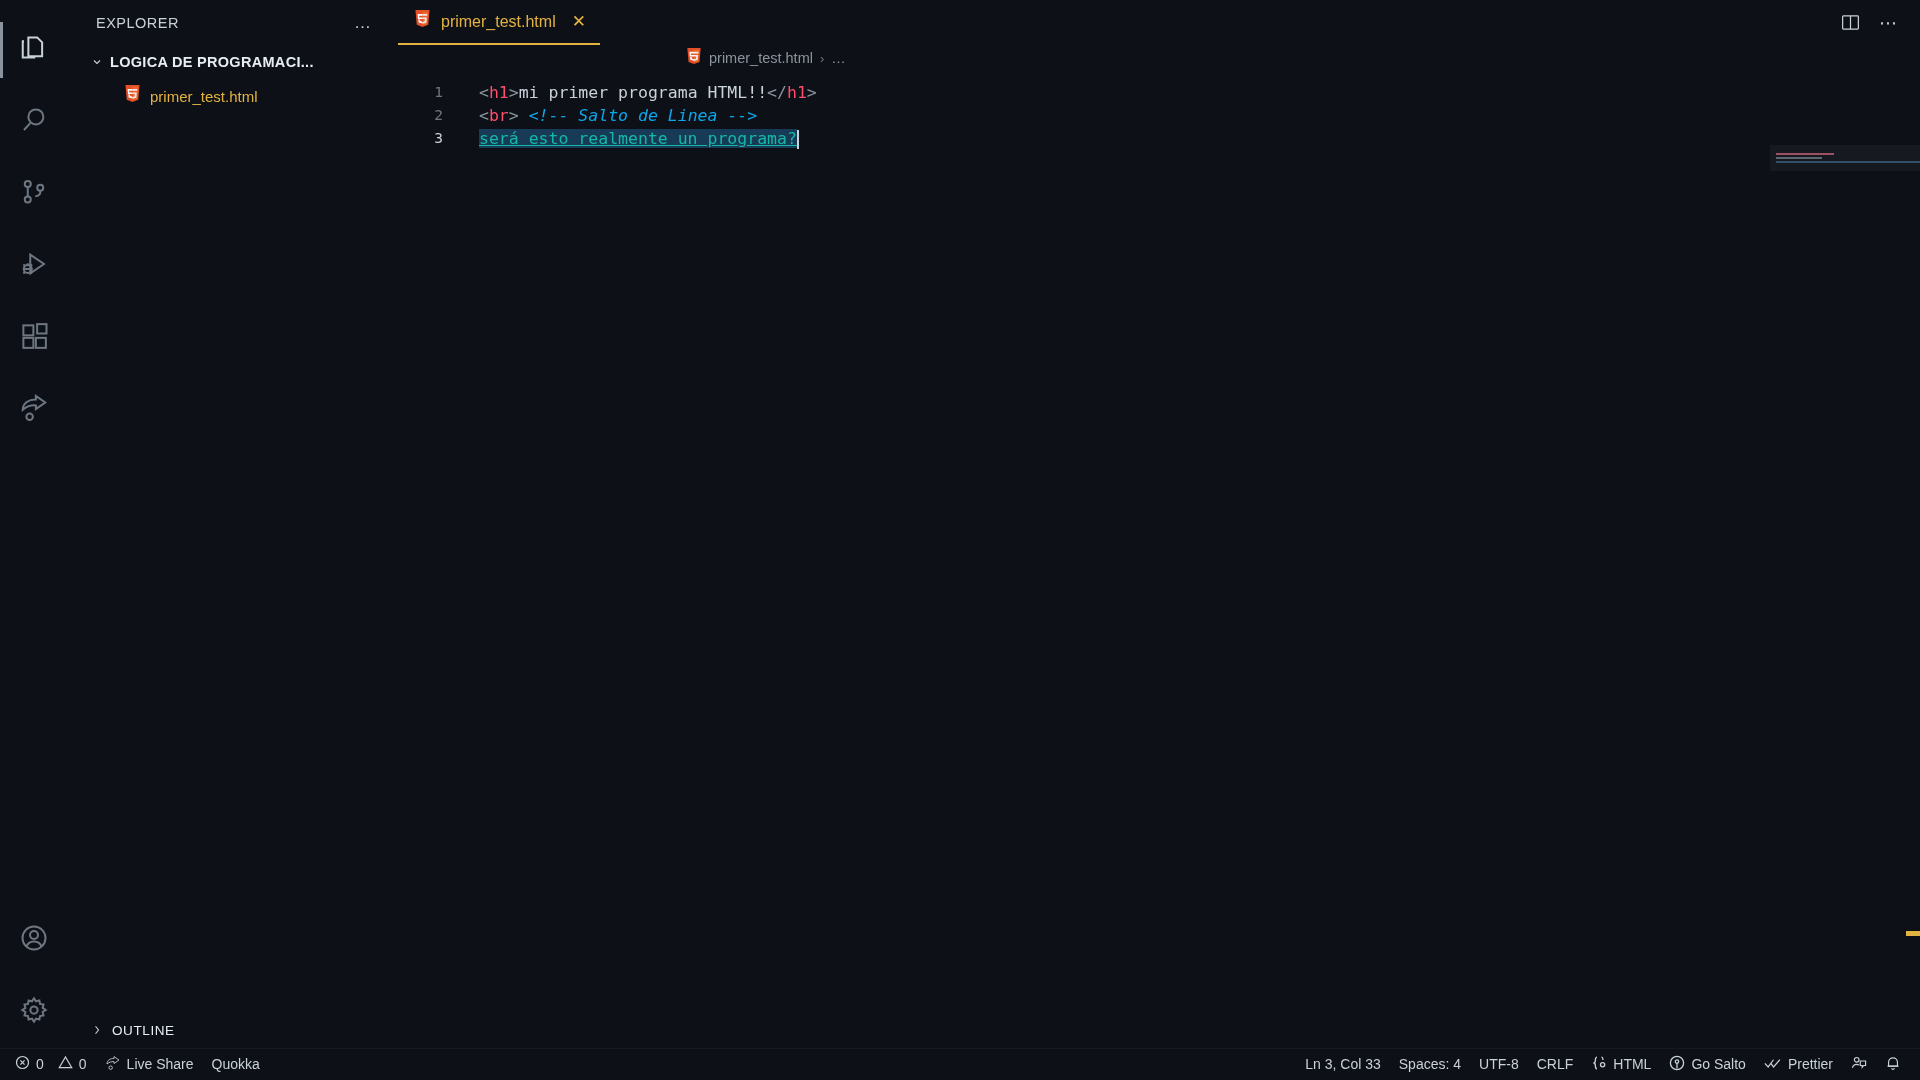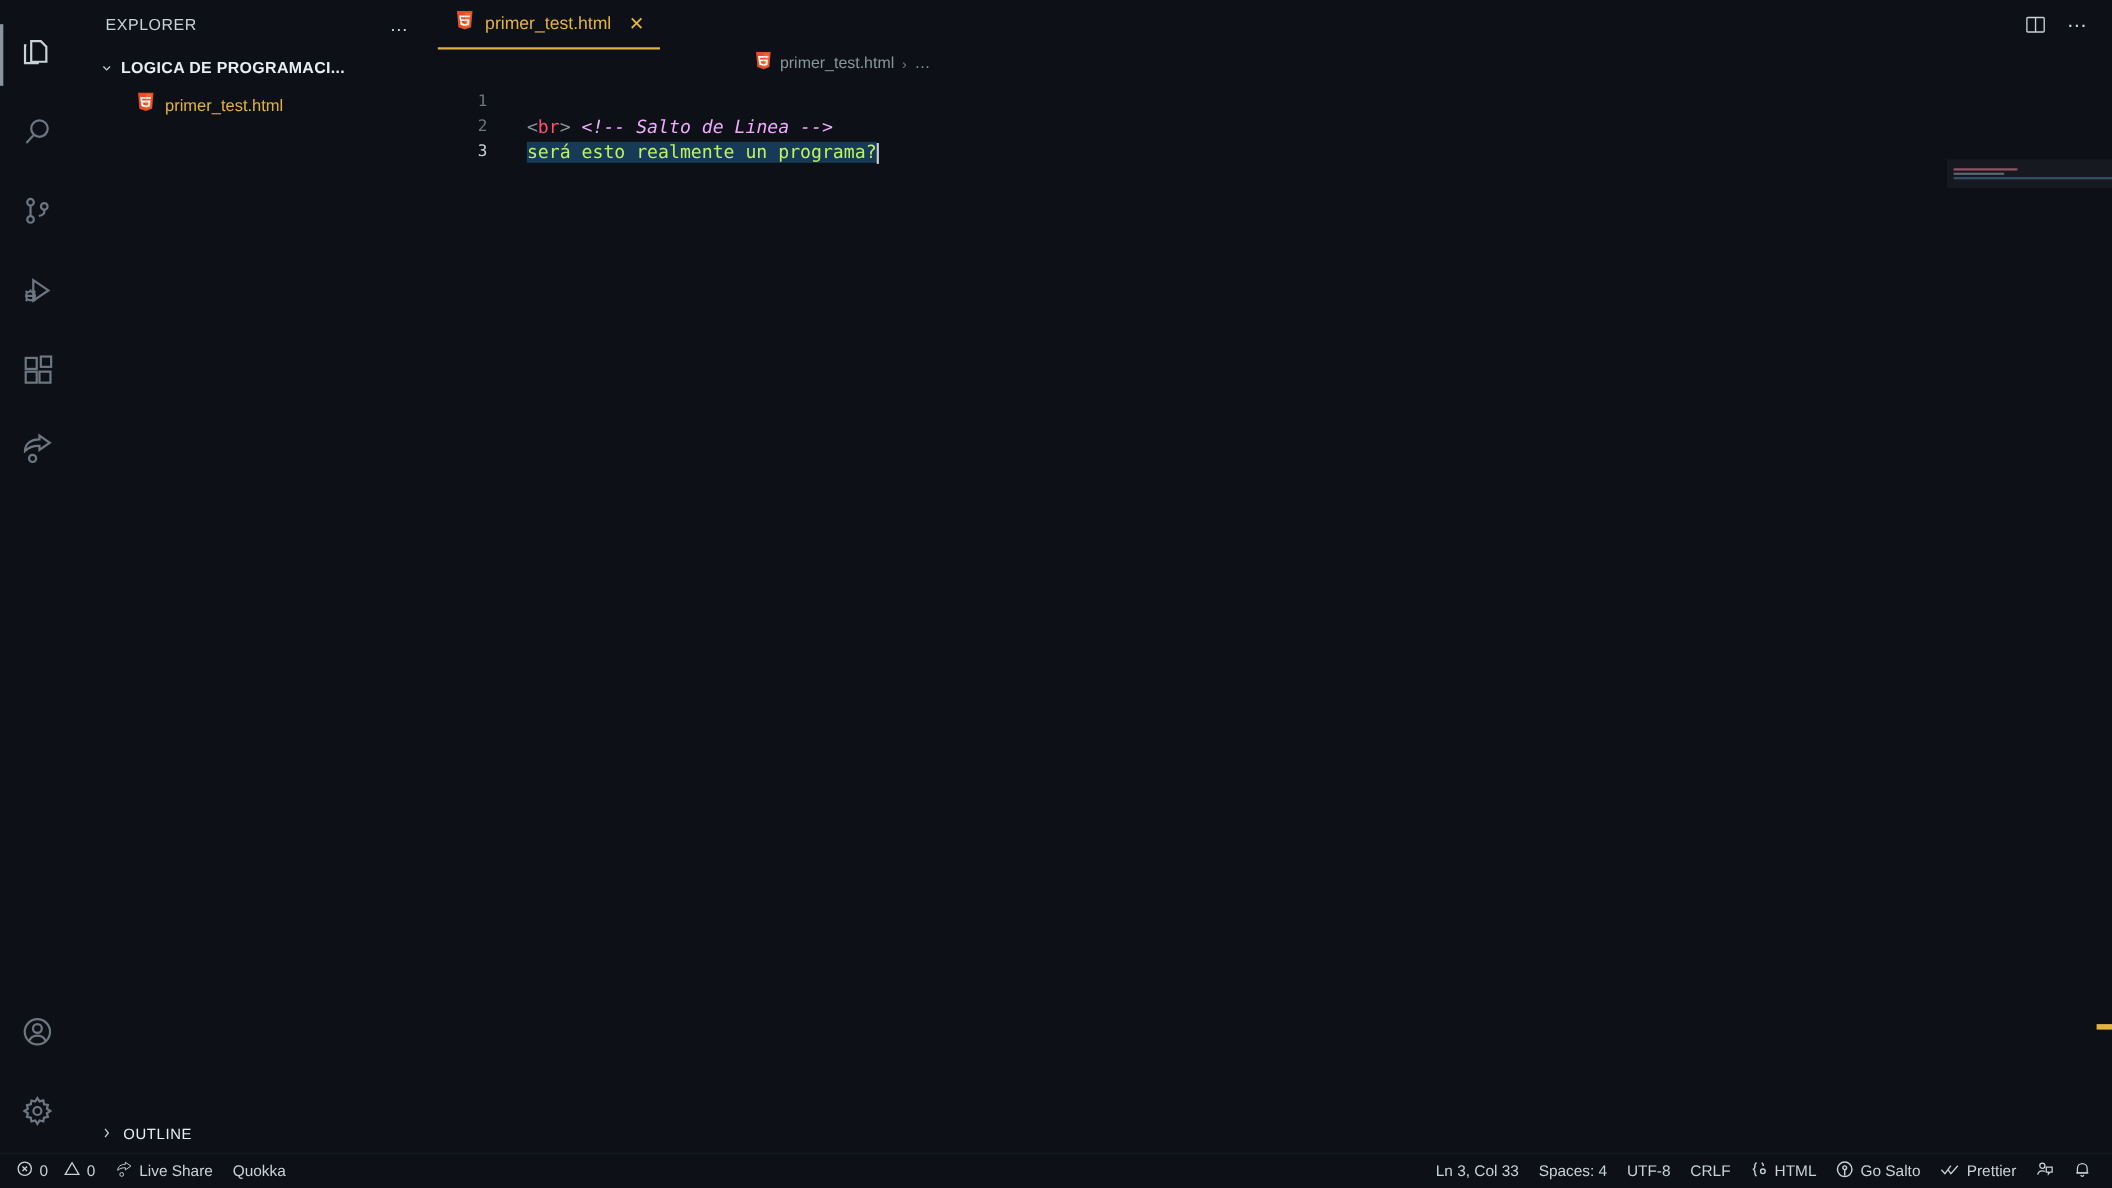--- a/index.html
+++ b/index.html
@@ -110,22 +110,22 @@
     width:45px; text-align:right; color:#6e7681;
     font-size:14.5px; flex:none; padding-right:0;
     font-family:"DejaVu Sans Mono", monospace;
   }
   .gutter.cur { color:#c9d1d9; }
   .code-text { padding-left:36px; position:relative; }
   .code-text .sel { background:#173b57; }
   .tok-tag   { color:#ff4d6d; }
   .tok-punc  { color:#8b949e; }
   .tok-text  { color:#c9d1d9; }
-  .tok-plain { color:#bef264; }
-  .tok-cmt   { color:#f0abfc; font-style:italic; }
+  .tok-plain { color:#14b8a6;text-decoration:underline; }
+  .tok-cmt   { color:#0ea5e9; font-style:italic; }
   .caret { display:inline-block; width:2px; height:19px; background:#c9d1d9; vertical-align:middle; }
 
   
   .minimap { position:absolute; top:0; right:0; width:150px; height:100%; pointer-events:none; }
   .mm-line { position:absolute; height:2px; }
   .mm-slider { position:absolute; right:0; width:150px; background:rgba(255,255,255,.04); }
   .scroll-deco { position:absolute; right:0; width:14px; background:#e3b341; }
 
   
   .status-bar {
@@ -314,21 +314,21 @@
             <path d="M12 10.5v2.4h3.3l-.3 3.3-3 .8v2.5l5.5-1.5.6-7.5zm0-4.7v2.3h6.7l.2-2.3z" fill="#ebebeb" stroke="none"></path>
           </svg>
         </span>
         <span class="crumb">primer_test.html</span>
         <span class="sep">›</span>
         <span class="crumb">…</span>
       </div>
 
       <div class="code-area">
         <div class="code-lines" id="code-lines">
-            <div class="code-line"><div class="gutter">1</div></div>
+            <div class="code-line"><div class="gutter">1</div><div class="code-text"><span><span class="tok-punc">&lt;</span><span class="tok-tag">h1</span><span class="tok-punc">&gt;</span><span class="tok-text">mi primer programa HTML!!</span><span class="tok-punc">&lt;/</span><span class="tok-tag">h1</span><span class="tok-punc">&gt;</span></span></div></div>
             <div class="code-line"><div class="gutter">2</div><div class="code-text"><span><span class="tok-punc">&lt;</span><span class="tok-tag">br</span><span class="tok-punc">&gt;</span><span class="tok-text"> </span><span class="tok-cmt">&lt;!-- Salto de Linea --&gt;</span></span></div></div>
             <div class="code-line"><div class="gutter cur">3</div><div class="code-text"><span class="sel"><span class="tok-plain">será esto realmente un programa?</span></span><span class="caret"></span></div></div>
           </div>
 
         <div class="minimap">
           <div class="mm-line" style="left:6px; top:82px; width:58px; background:#9a4a5e;"></div>
           <div class="mm-line" style="left:6px; top:86px; width:46px; background:#586069;"></div>
           <div class="mm-line" style="left:6px; top:90px; width:150px; background:#2b4a63;"></div>
           <div class="mm-slider" style="top:74px; height:26px;"></div>
           <div class="scroll-deco" style="top:860px; height:5px;"></div>

